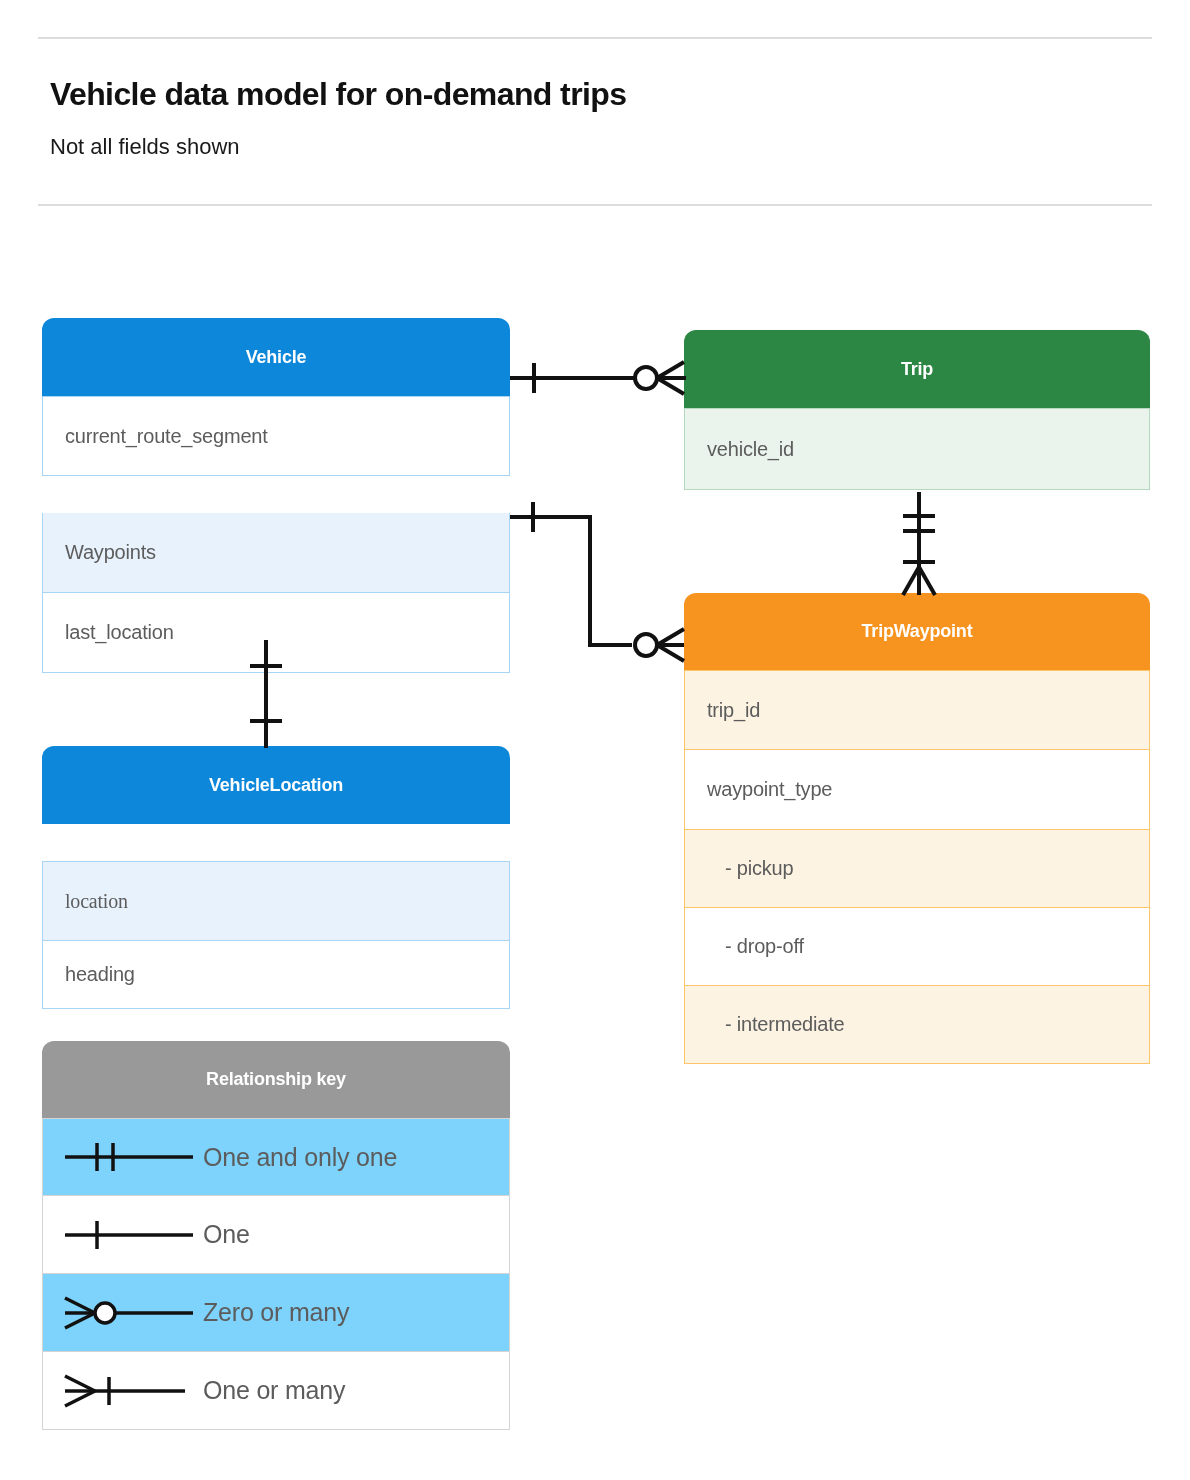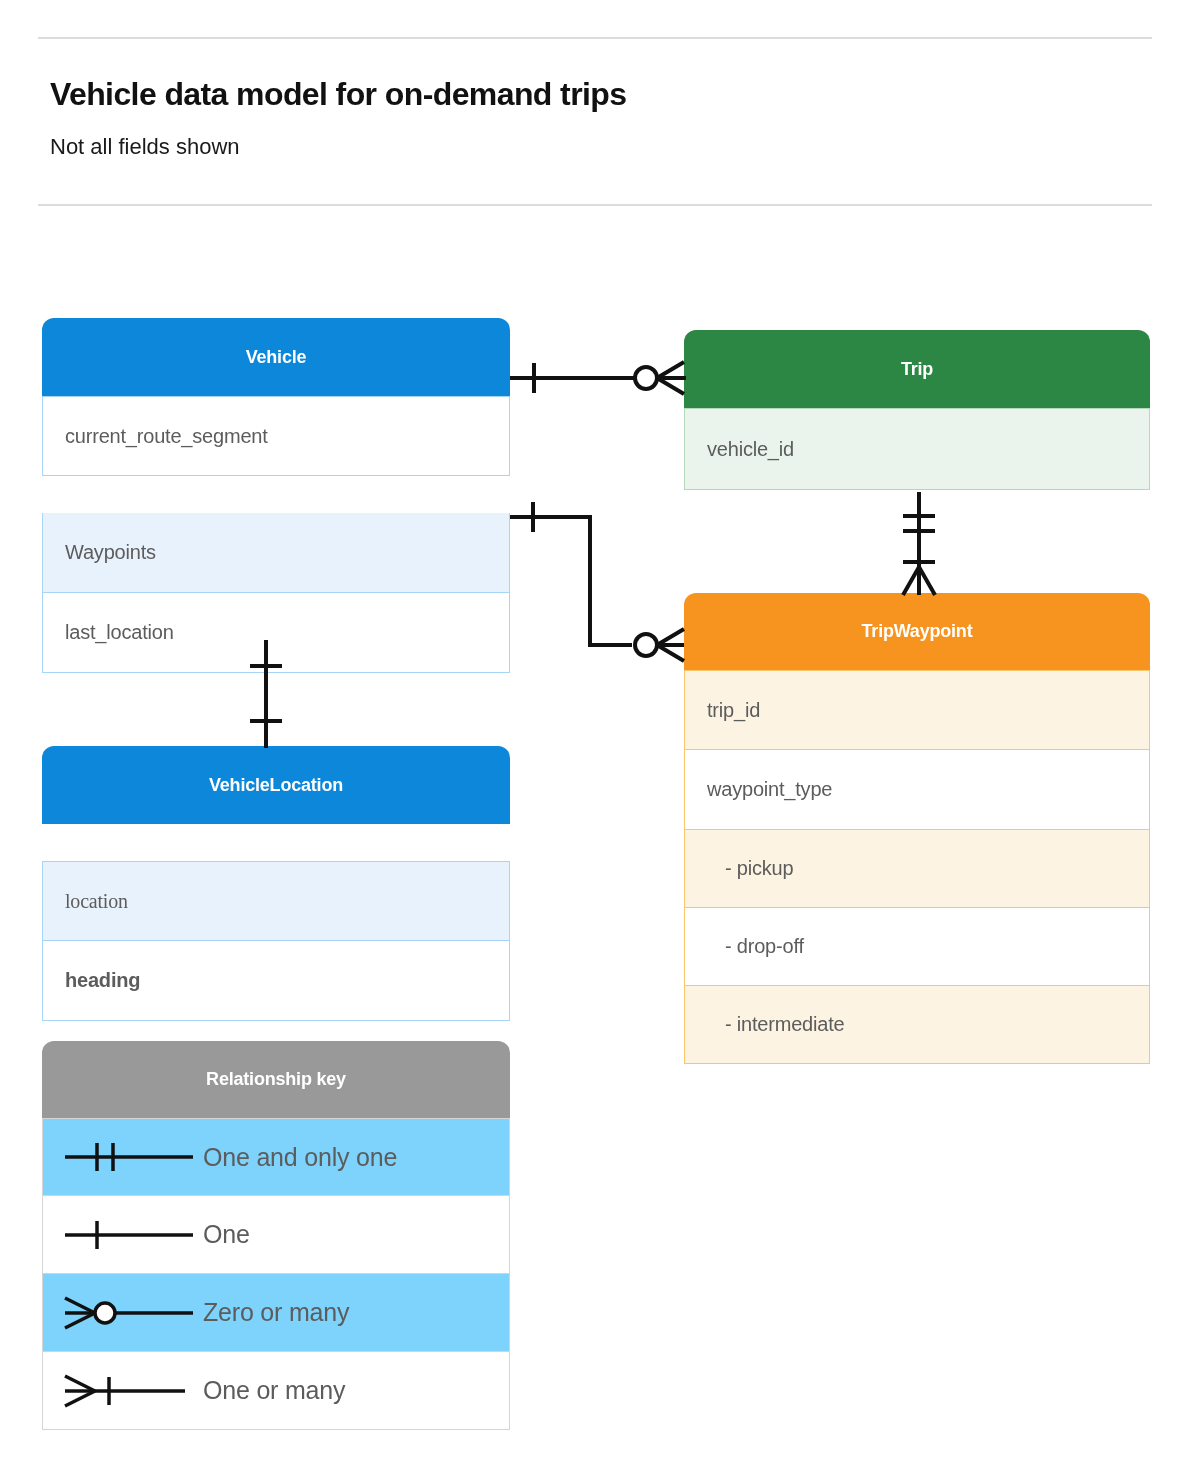--- a/index.html
+++ b/index.html
@@ -185,21 +185,21 @@
       <div class="entity-row alt indent" style="height:78px;">-  pickup</div>
       <div class="entity-row plain indent" style="height:78px;">-  drop-off</div>
       <div class="entity-row alt indent" style="height:78px;">-  intermediate</div>
     </div>
   </div>
 
   <div class="entity theme-blue" style="left:42px; top:746px; width:468px;">
     <div class="entity-header" style="height:78px;">VehicleLocation</div>
     <div class="entity-rows">
       <div class="entity-row alt first" style="height:80px;font-family:Liberation Serif, serif;">location</div>
-      <div class="entity-row plain" style="height:80px;font-weight:bold;">heading</div>
+      <div class="entity-row plain" style="height:68px;">heading</div>
     </div>
   </div>
 
   <div class="entity theme-gray" style="left:42px; top:1041px; width:468px;">
     <div class="entity-header" style="height:77px;">Relationship key</div>
 
     <div class="legend-row alt first" style="height:78px;">
       <div class="legend-symbol">
         <svg width="135" height="40" viewBox="0 0 135 40" aria-hidden="true">
           <line x1="2" y1="20" x2="130" y2="20" stroke="#111111" stroke-width="3.5"></line>

